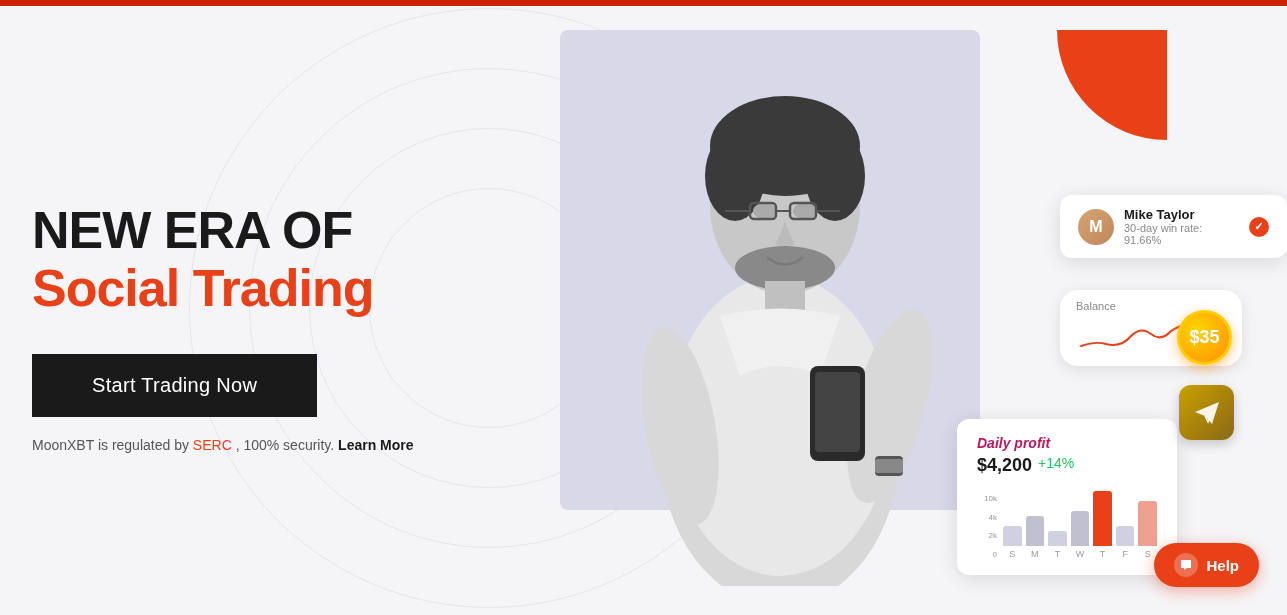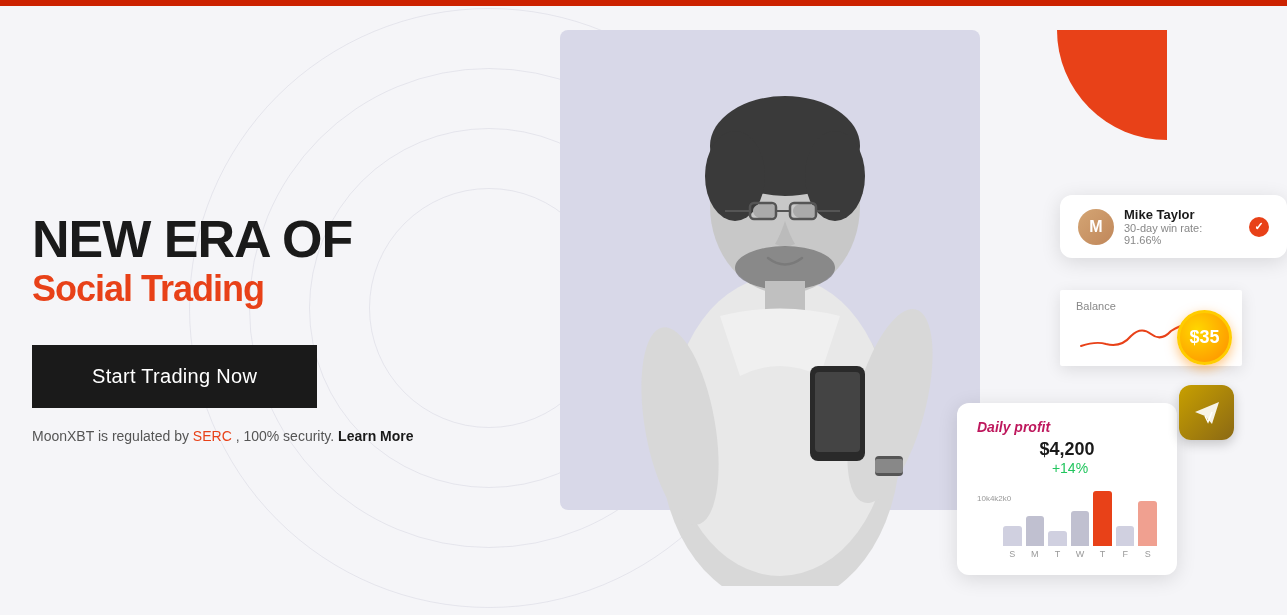--- a/index.html
+++ b/index.html
@@ -55,21 +55,21 @@
 
     .headline-new-era {
       font-size: 52px;
       font-weight: 900;
       color: #1a1a1a;
       line-height: 1.1;
       letter-spacing: -1px;
     }
 
     .headline-social {
-      font-size: 36px;
+      font-size: 52px;
       font-weight: 900;
       color: #e84118;
       line-height: 1.15;
       letter-spacing: -1px;
     }
 
     .cta-button {
       display: inline-block;
       background: #1a1a1a;
       color: #ffffff;
@@ -187,21 +187,21 @@
       font-size: 11px;
       font-weight: bold;
     }
 
     
     .balance-card {
       position: absolute;
       top: 300px;
       left: 30px;
       background: white;
-      border-radius: 2px;
+      border-radius: 18px;
       padding: 10px 16px;
       box-shadow: 0 4px 16px rgba(0,0,0,0.1);
       z-index: 10;
       min-width: 170px;
     }
 
     .balance-label {
       font-size: 11px;
       color: #888;
       margin-bottom: 4px;
@@ -405,28 +405,28 @@
 
     <div class="balance-card" style="top:290px;left:580px;">
       <div class="balance-label">Balance</div>
       <svg class="balance-chart-svg" width="150" height="40" viewBox="0 0 150 40">
         <path d="M5 30 Q20 25 30 28 Q45 32 55 20 Q65 10 75 18 Q85 26 95 15 Q110 5 120 12 Q130 18 145 10" fill="none" stroke="#e84118" stroke-width="2" stroke-linecap="round"></path>
       </svg>
     </div>
 
     <div class="profit-card" style="bottom:40px;right:110px;">
       <div class="profit-title">Daily profit</div>
-      <div style="display:flex;align-items:center;flex-direction:column;">
+      <div style="display:flex;align-items:flex-start;">
         <span class="profit-amount">$4,200</span>
         <span class="profit-percent">+14%</span>
       </div>
 
       <div style="display:flex;gap:6px;margin-top:10px;align-items:flex-end;">
 
-        <div style="display:flex;flex-direction:row;justify-content:space-between;height:65px;font-size:8px;color:#999;text-align:right;width:20px;">
+        <div style="display:flex;flex-direction:column;justify-content:space-between;height:65px;font-size:8px;color:#999;text-align:right;width:20px;">
           <span>10k</span>
           <span>4k</span>
           <span>2k</span>
           <span>0</span>
         </div>
 
         <div style="flex:1;">
           <div id="bars-container" style="display:flex;align-items:flex-end;gap:4px;height:60px;">
               <div style="flex: 1 1 0%; height: 20px; background: rgb(208, 208, 224); border-radius: 3px 3px 0px 0px;"></div>
               <div style="flex: 1 1 0%; height: 30px; background: rgb(192, 192, 208); border-radius: 3px 3px 0px 0px;"></div>
@@ -453,15 +453,23 @@
       <div class="badge-coin">$35</div>
     </div>
 
     <div class="telegram-badge" style="right:53px;top:385px;">
       <svg width="30" height="30" viewBox="0 0 30 30" fill="none" xmlns="http://www.w3.org/2000/svg">
         <path d="M3 14 L27 4 L20 26 L13 18 L3 14 Z" fill="#fff" opacity="0.9"></path>
         <path d="M13 18 L16 24 L20 14" fill="none" stroke="#fff" stroke-width="1.5"></path>
       </svg>
     </div>
 
+    <div class="help-button" style="bottom:28px;right:28px;">
+      <div class="help-icon">
+        <svg width="14" height="14" viewBox="0 0 14 14" fill="none" xmlns="http://www.w3.org/2000/svg">
+          <path d="M2 2h10v8H8l-3 2V10H2V2z" fill="white"></path>
+        </svg>
+      </div>
+      <span>Help</span>
+    </div>
 
   </div>
 </div>
 
 </body></html>

